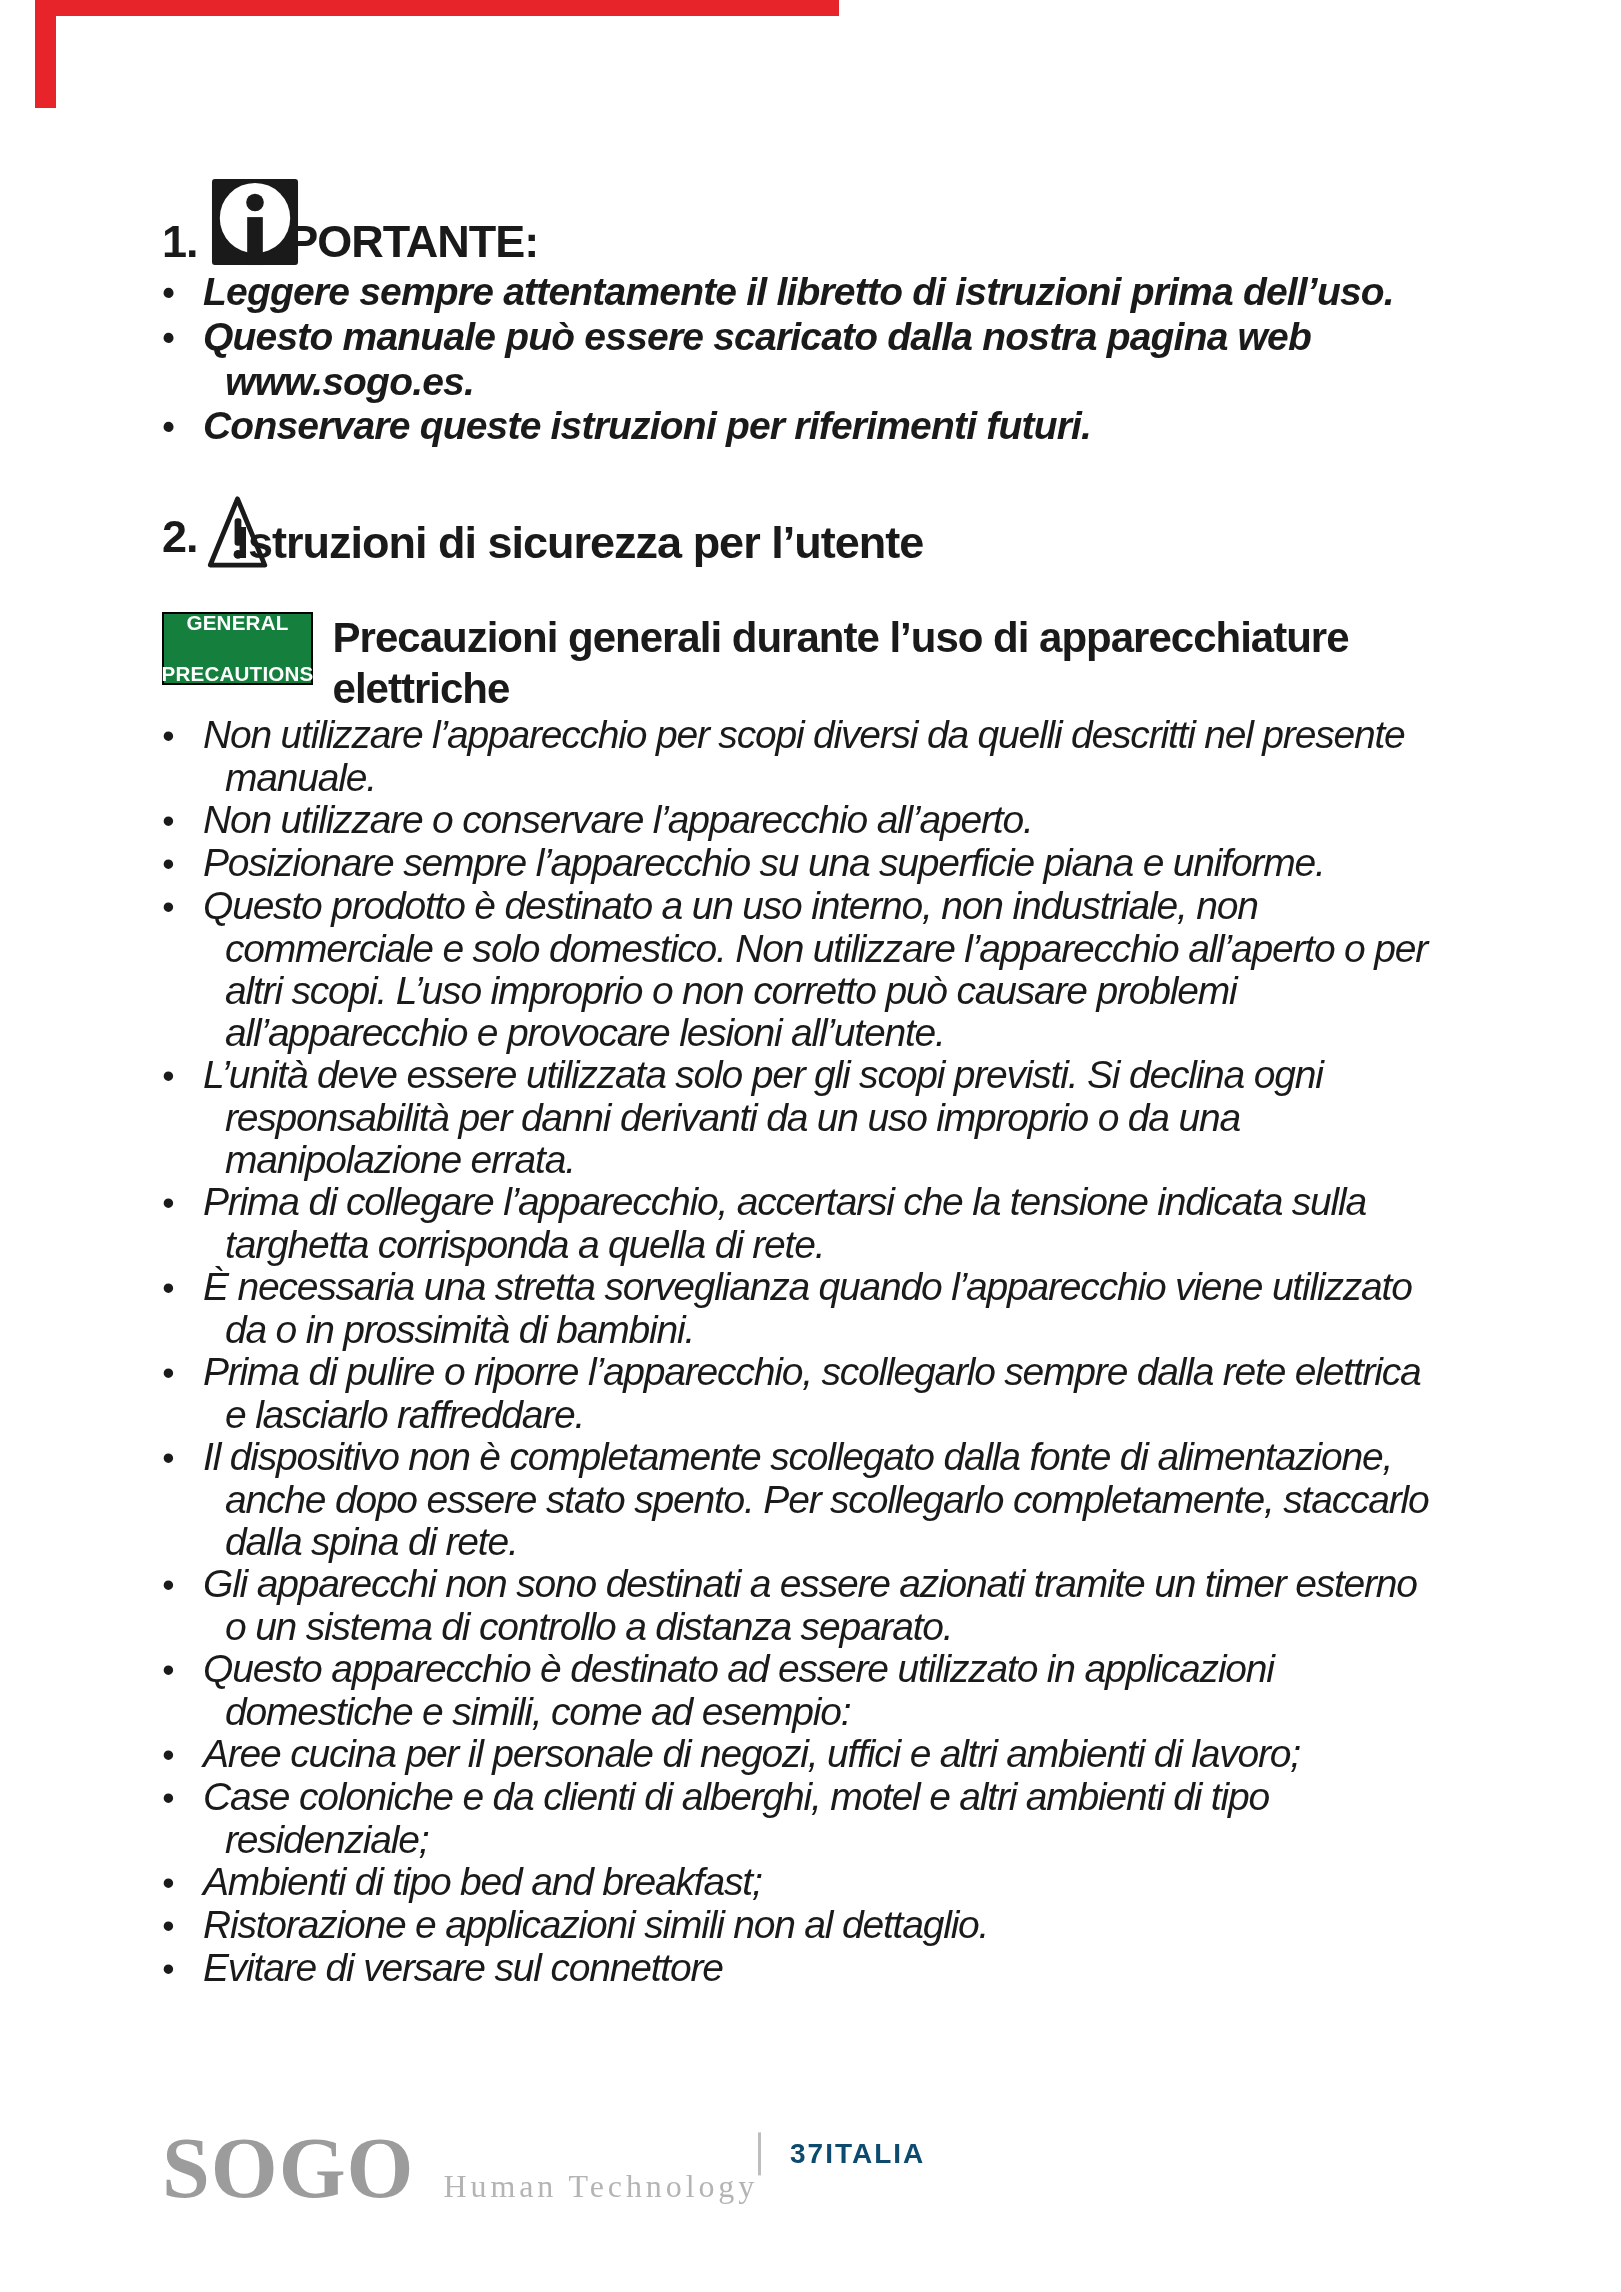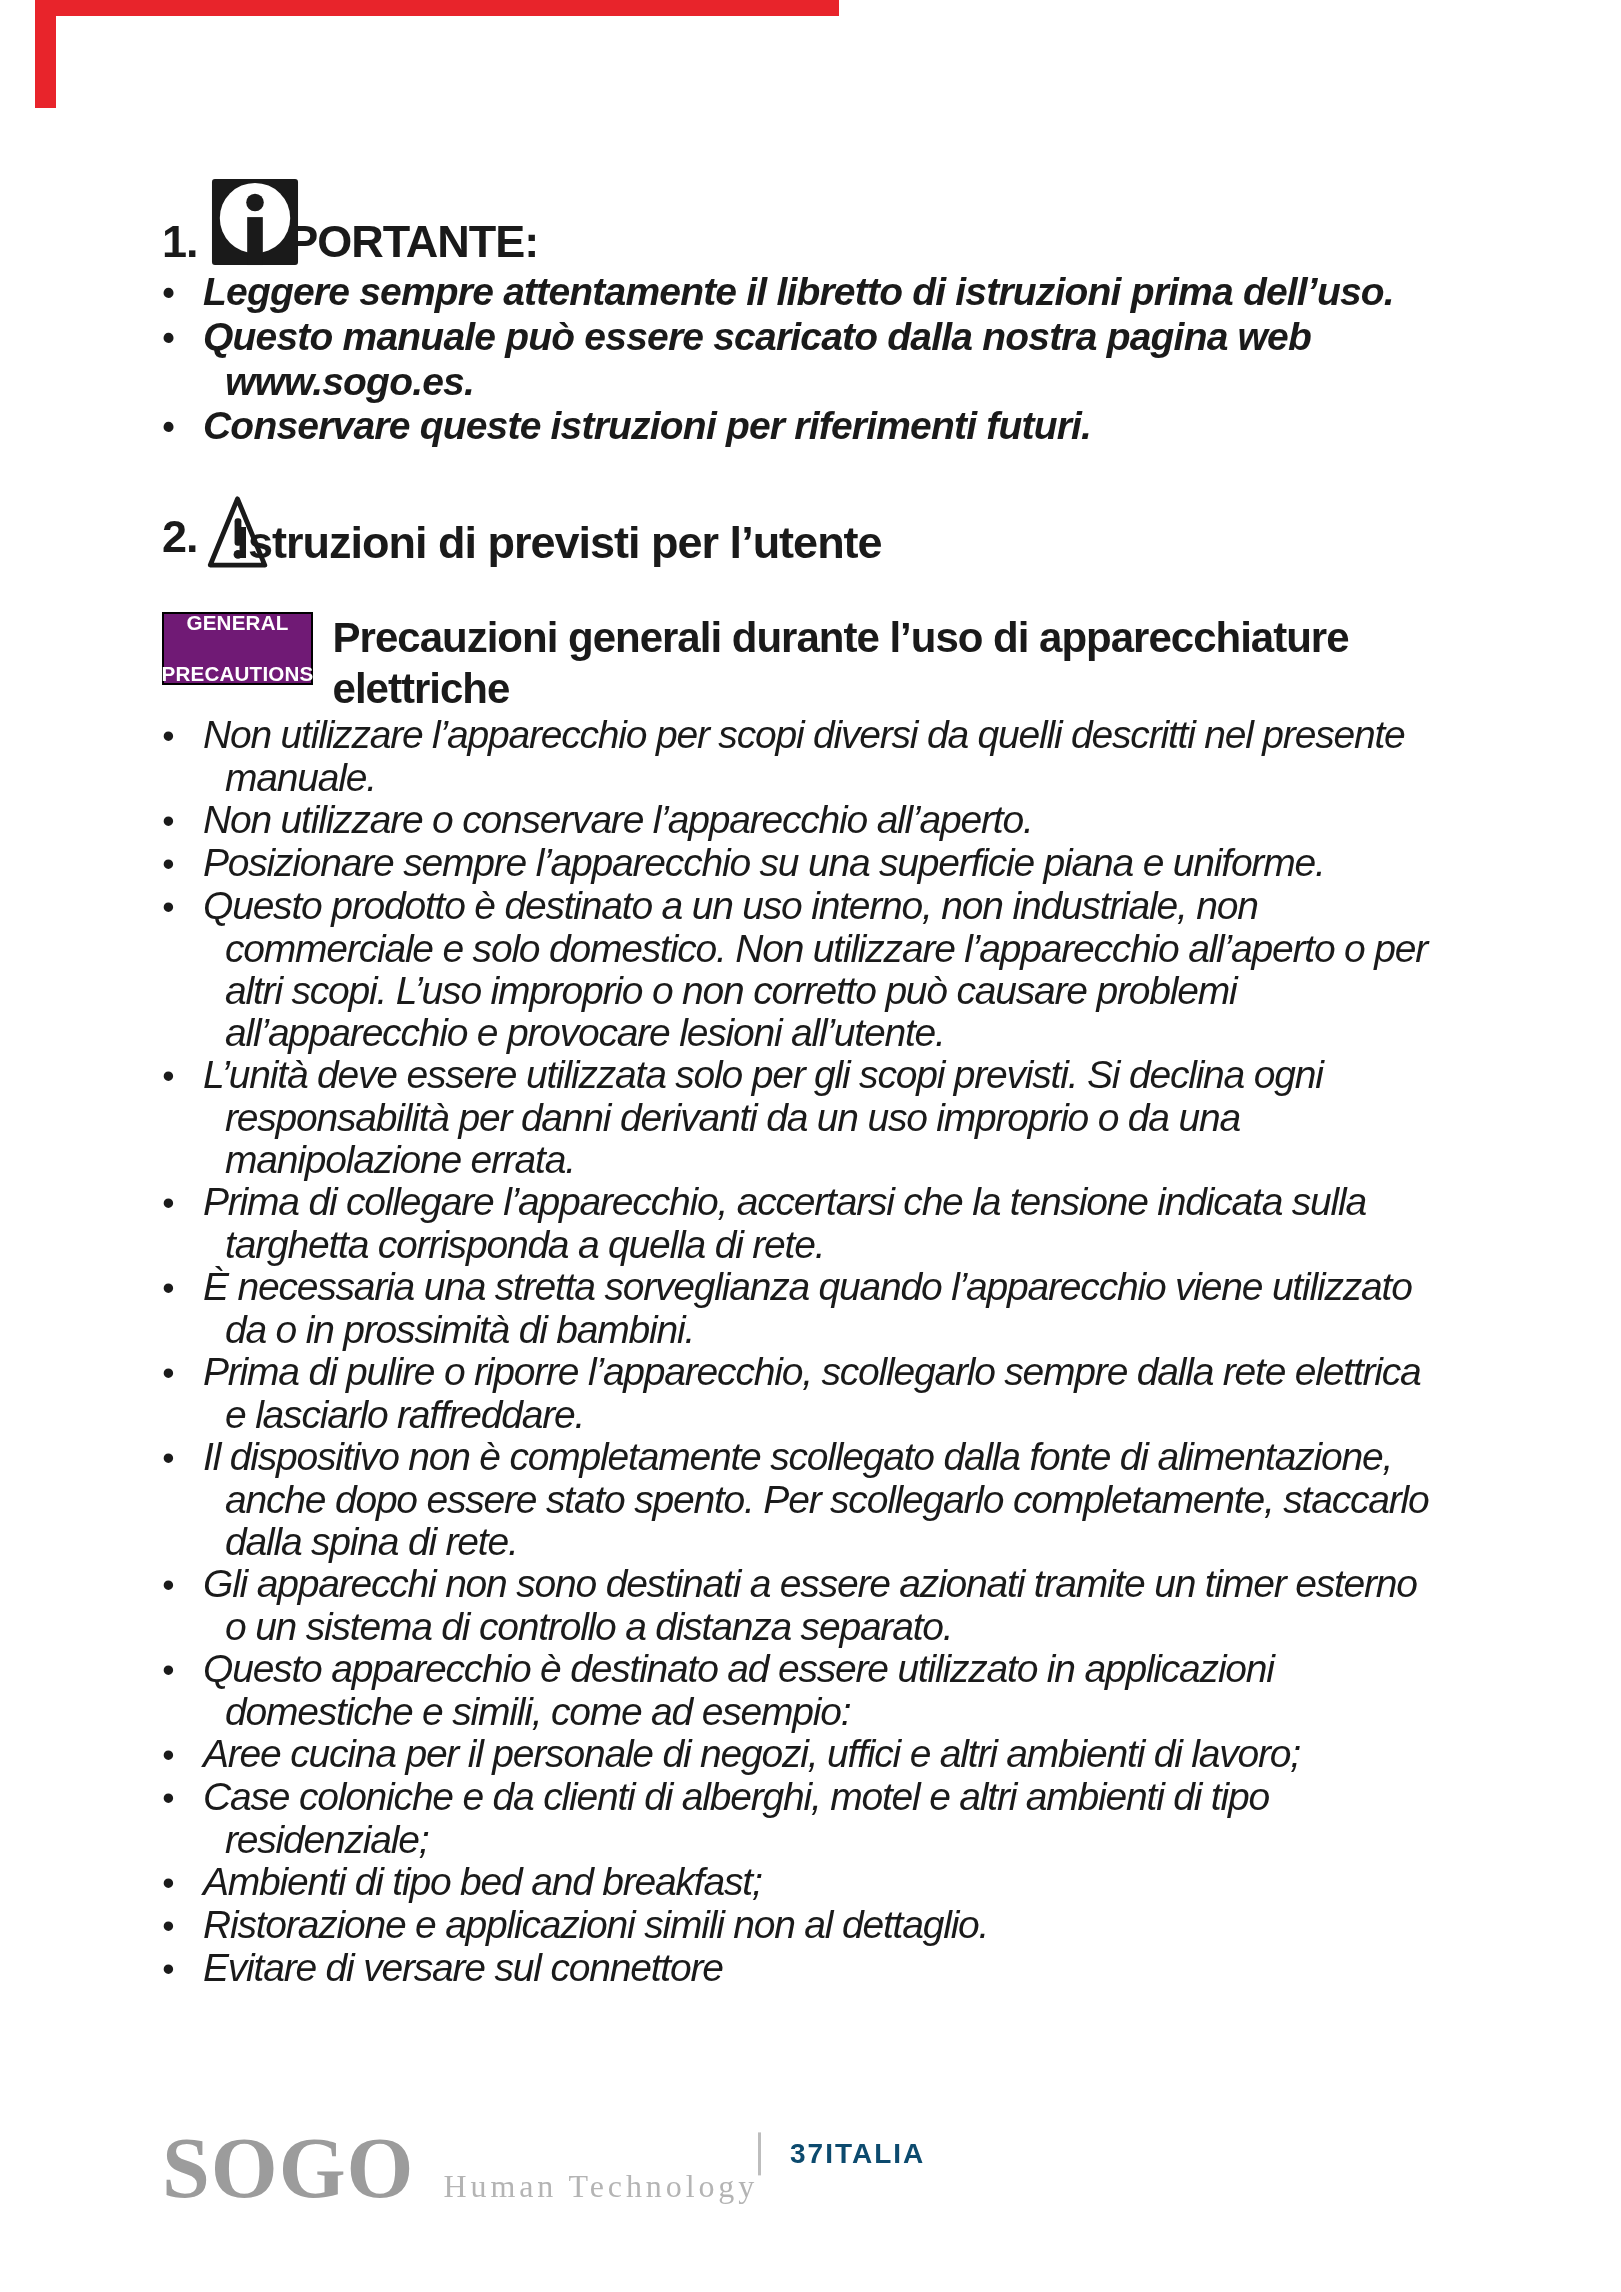--- a/index.html
+++ b/index.html
@@ -43,21 +43,21 @@
   
   .h2-row{position:relative;display:flex;margin-top:57px;align-items:flex-end;height:59px;}
   .h2-text{
     font-size:45px;font-weight:bold;line-height:1;letter-spacing:-1px;margin-left:39px;
   }
   .warn-icon{position:absolute;left:45px;bottom:-7.8px;z-index:2;display:block;}
 
   
   .prec-row{display:flex;margin-top:47px;align-items:flex-start;}
   .badge{
-    flex:0 0 auto;width:147px;height:69px;background:#701a75;
+    flex:0 0 auto;width:147px;height:69px;background:#15803d;
     display:flex;flex-direction:column;align-items:center;justify-content:center;
     border:2px solid #000;
     gap:26px;
   }
   .badge span{color:#ffffff;font-weight:bold;font-size:20.6px;line-height:24.5px;letter-spacing:0.2px;}
   .prec-heading{
     margin-left:19.6px;max-width:1098px;
     font-size:42px;font-weight:bold;line-height:51px;letter-spacing:-1px;
   }
   .body-list{margin-top:51px;max-width:1274px;}
@@ -109,21 +109,21 @@
 
     <div class="h2-row">
       <span class="h-number">2.</span>
       <span class="warn-icon">
         <svg width="61" height="74" viewBox="0 0 62 76">
           <path d="M31 4 L59 72 L3 72 Z" fill="none" stroke="#1a1a1a" stroke-width="5" stroke-linejoin="round"></path>
           <rect x="28" y="24" width="7" height="28" rx="3" fill="#1a1a1a"></rect>
           <circle cx="31.5" cy="61" r="4.5" fill="#1a1a1a"></circle>
         </svg>
       </span>
-      <span class="h2-text">Istruzioni di previsti per l’utente</span>
+      <span class="h2-text">Istruzioni di sicurezza per l’utente</span>
     </div>
 
     <div class="prec-row">
       <div class="badge">
         <span>GENERAL</span>
         <span>PRECAUTIONS</span>
       </div>
       <div class="prec-heading">Precauzioni generali durante l’uso di apparecchiature elettriche</div>
     </div>
 

